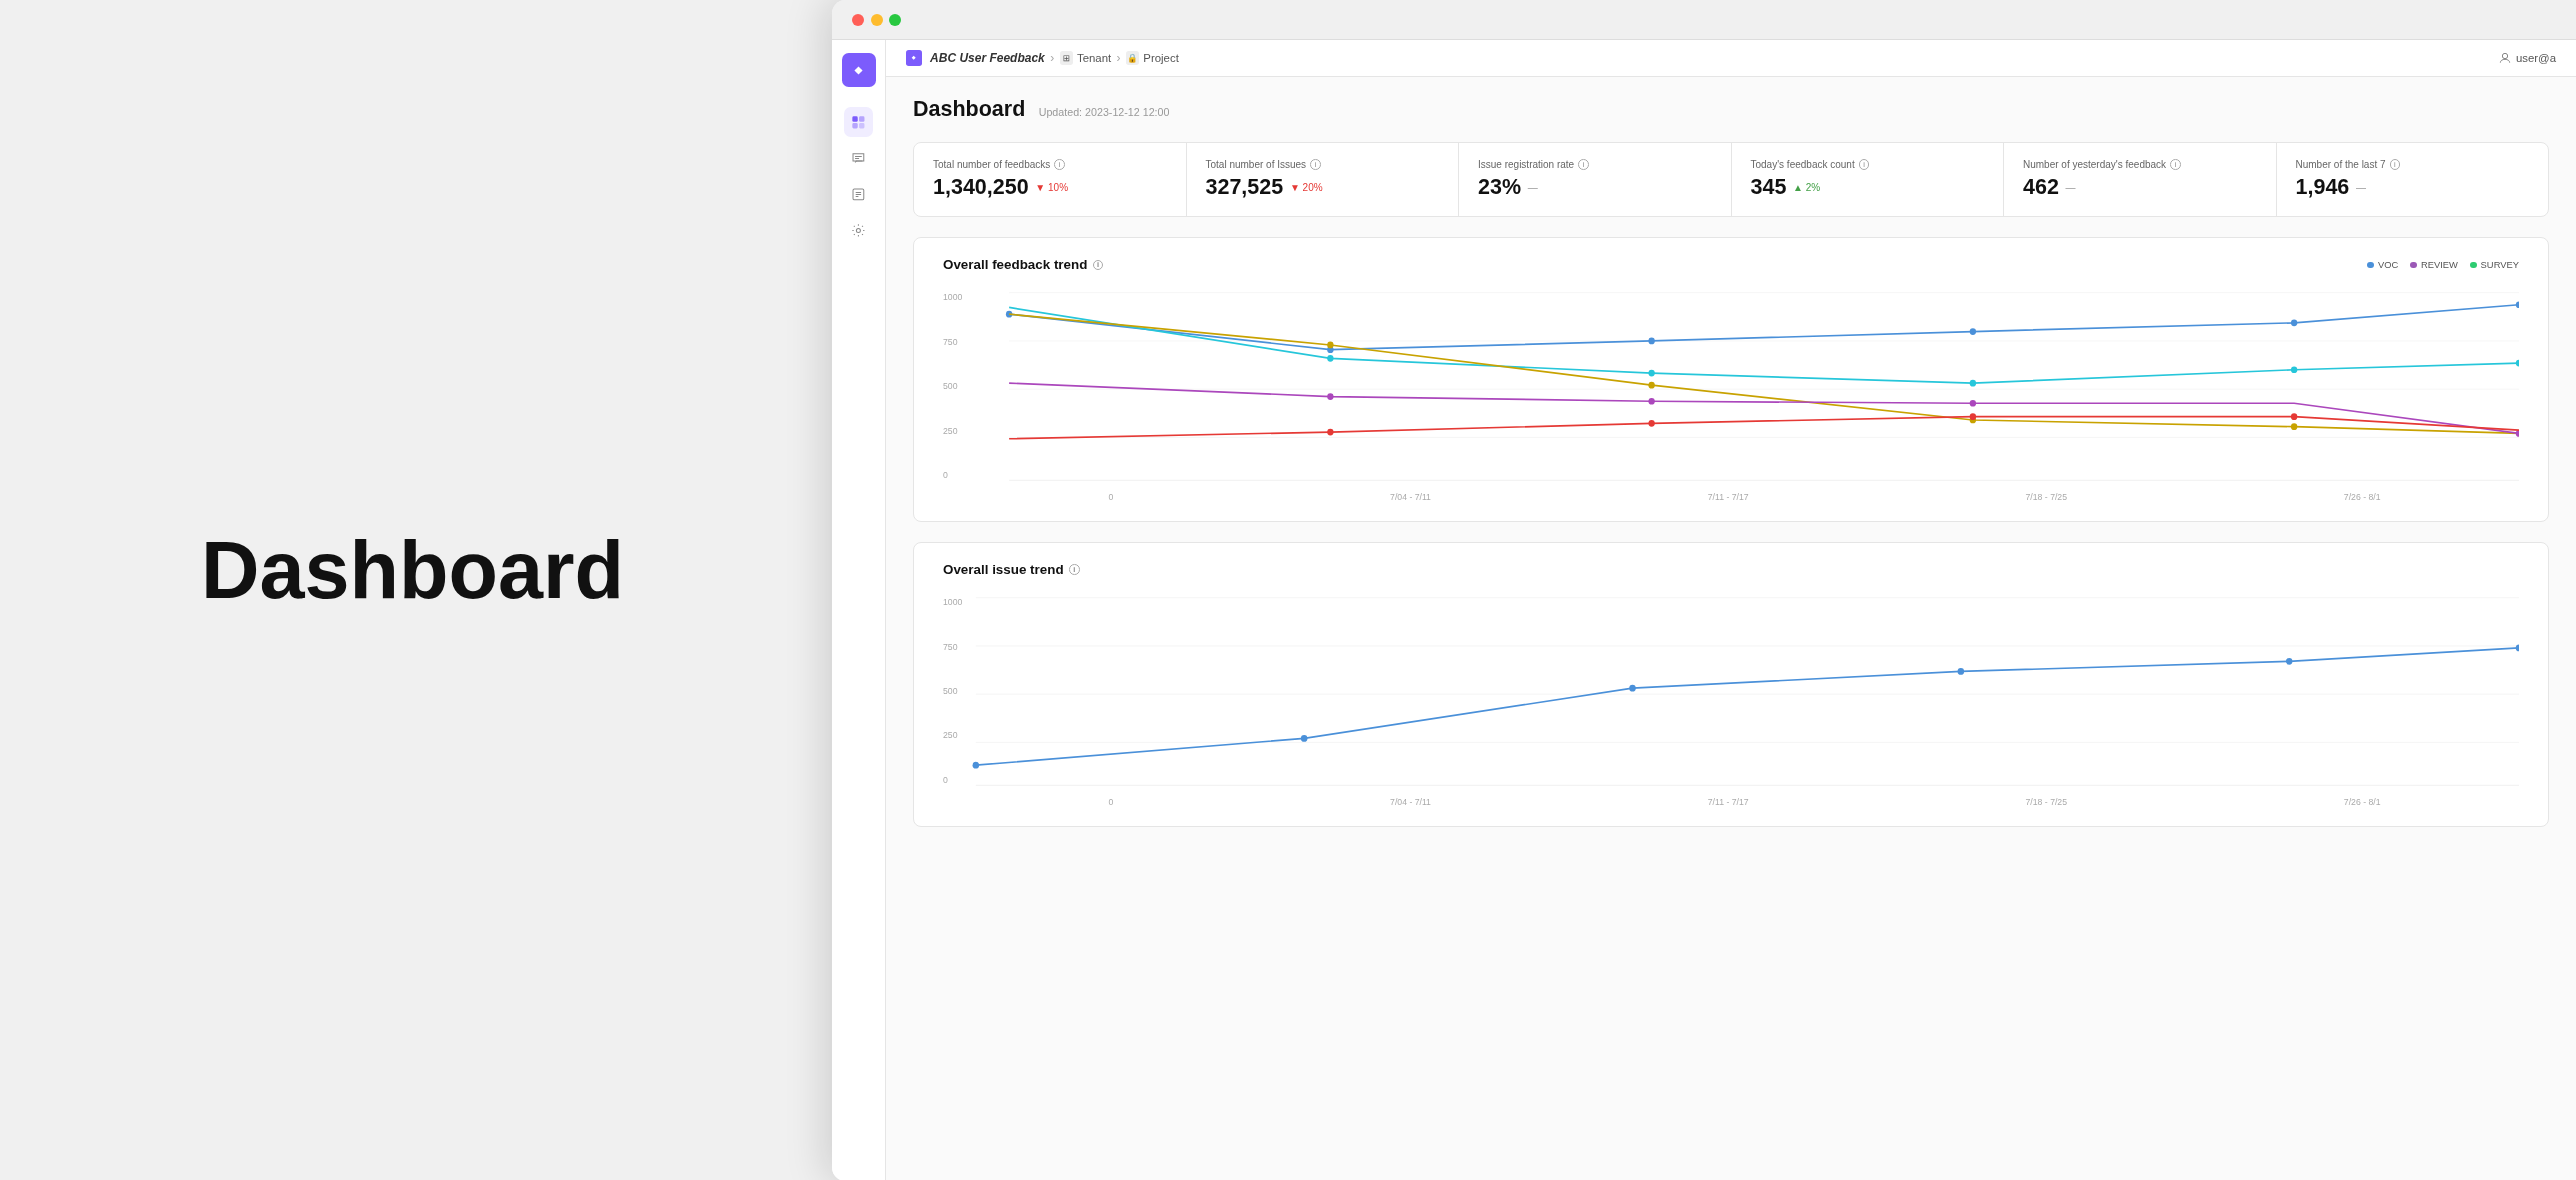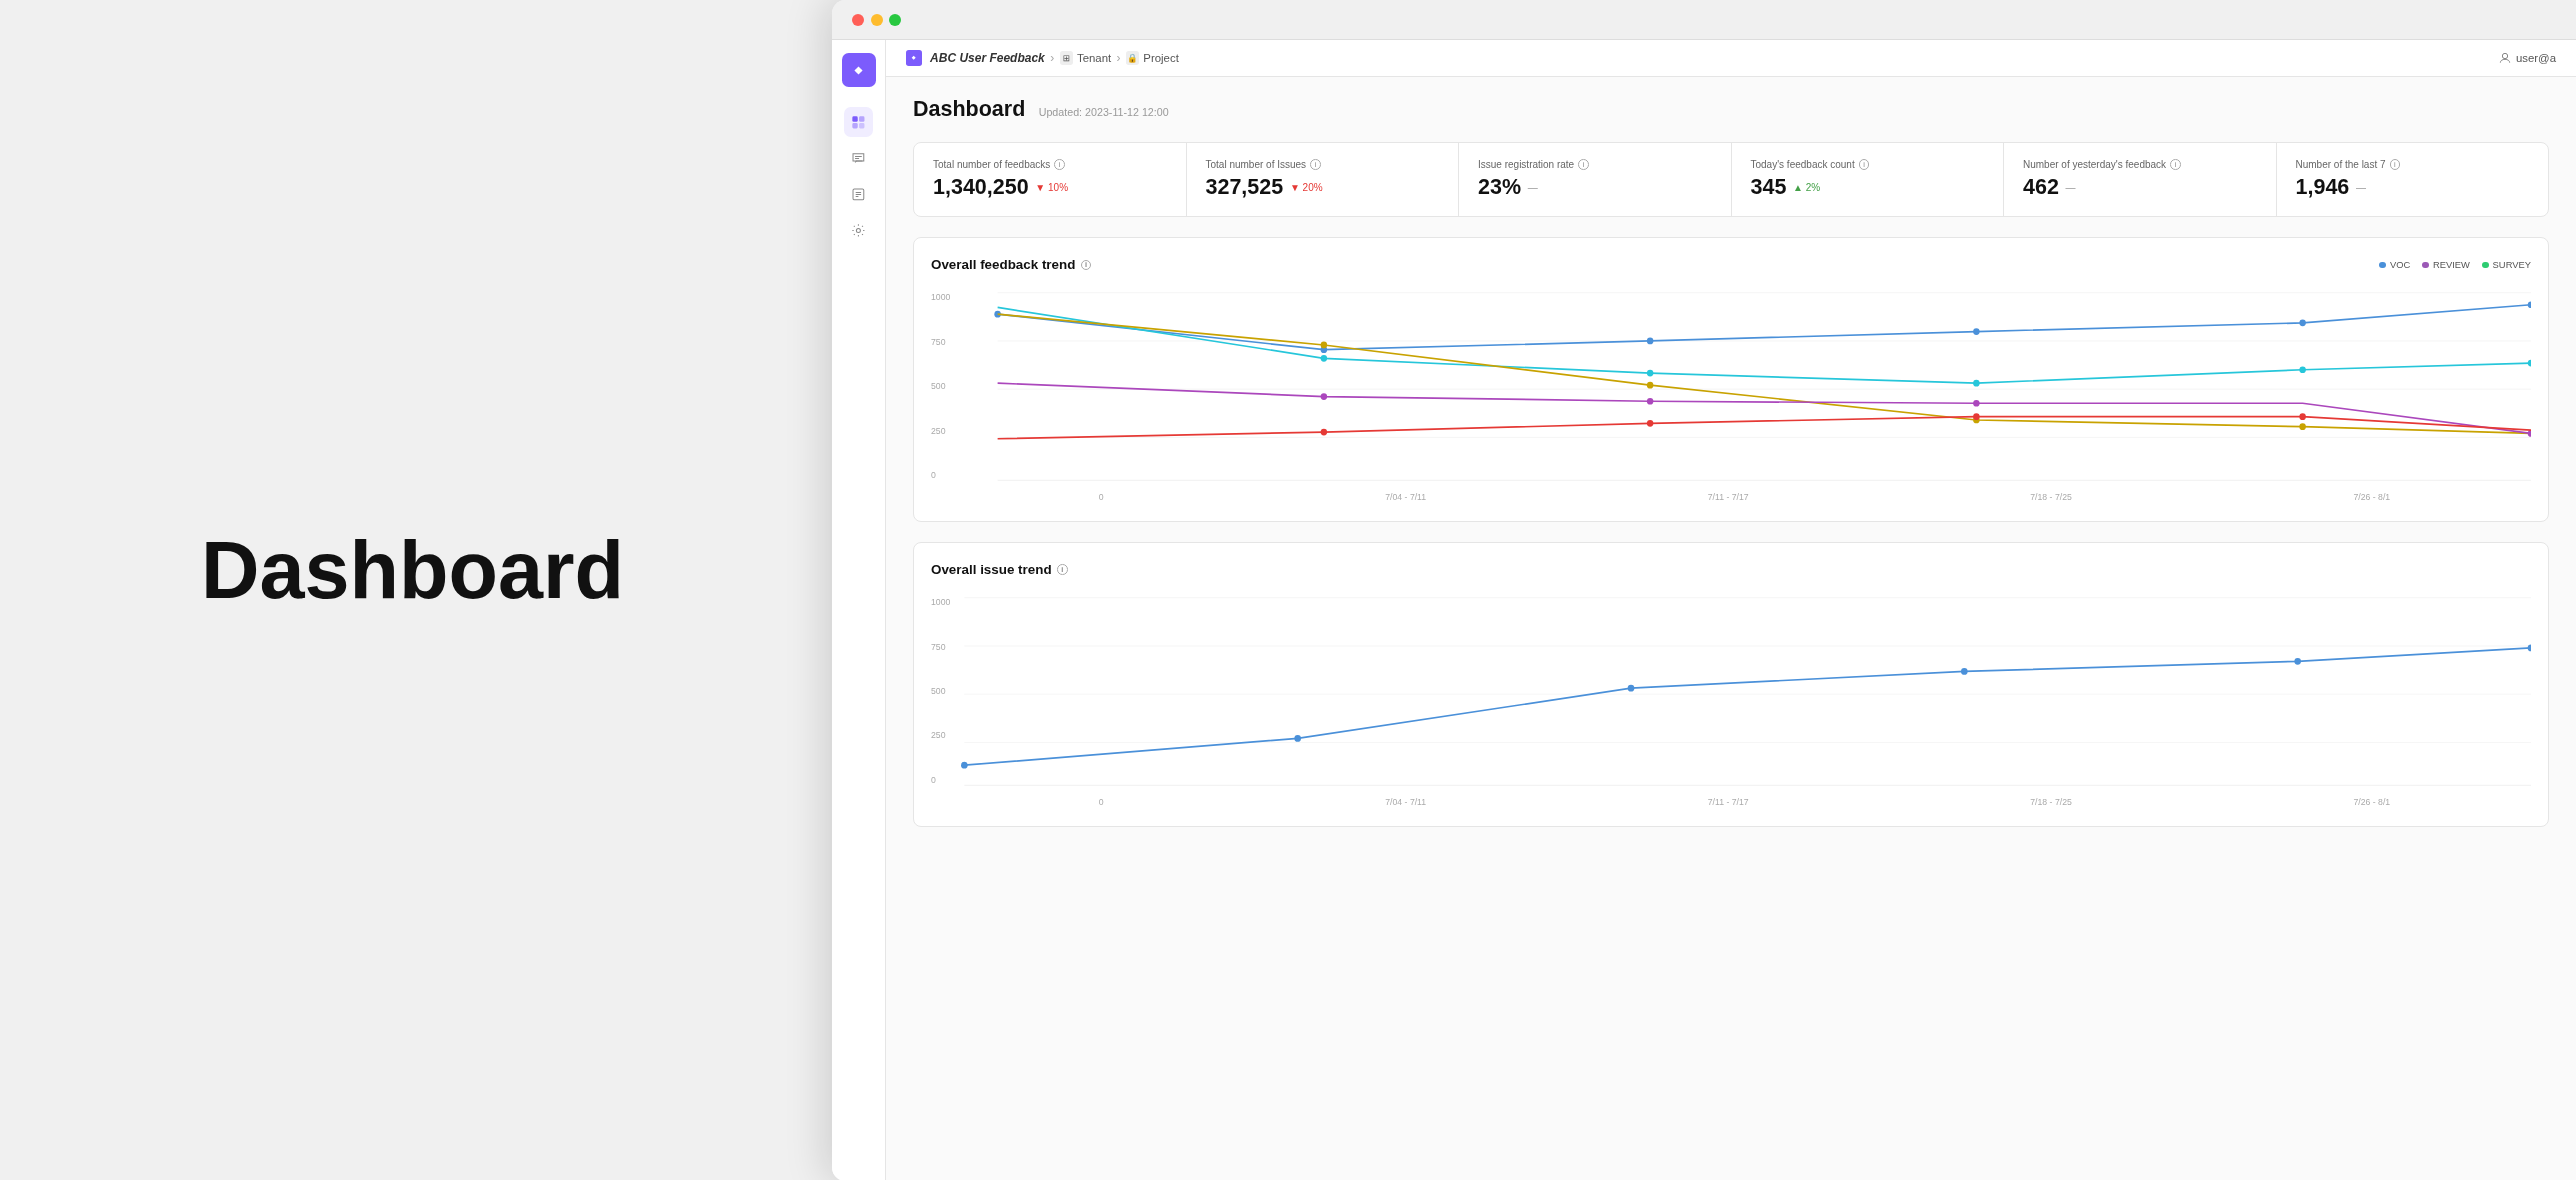--- a/index.html
+++ b/index.html
@@ -315,21 +315,21 @@
 
     .badge-down { color: #e53935; }
     .badge-up { color: #43a047; }
     .badge-neutral { color: #999; }
 
     
     .chart-section {
       background: #fff;
       border: 0.7px solid #e5e5e5;
       border-radius: 8px;
-      padding: 19px 17px;
+      padding: 19px 29px;
       margin-bottom: 20px;
     }
 
     .chart-header {
       display: flex;
       align-items: center;
       justify-content: space-between;
       margin-bottom: 13.4px;
     }
 
@@ -482,21 +482,21 @@
             <path d="M2 16c0-3 3-5 7-5s7 2 7 5" stroke="#888" stroke-width="1.5" fill="none"></path>
           </svg>
           <span>user@a</span>
         </div>
       </div>
 
       <div class="main-content">
 
         <div class="page-header">
           <span class="page-title">Dashboard</span>
-          <span class="page-updated">Updated: 2023-11-12 12:00</span>
+          <span class="page-updated">Updated: 2023-12-12 12:00</span>
         </div>
 
         <div class="stats-row">
           <div class="stat-card">
             <div class="stat-label">
               <span>Total number of feedbacks</span>
               <span class="stat-info">i</span>
             </div>
             <div class="stat-value">
               <span>1,340,250</span>

